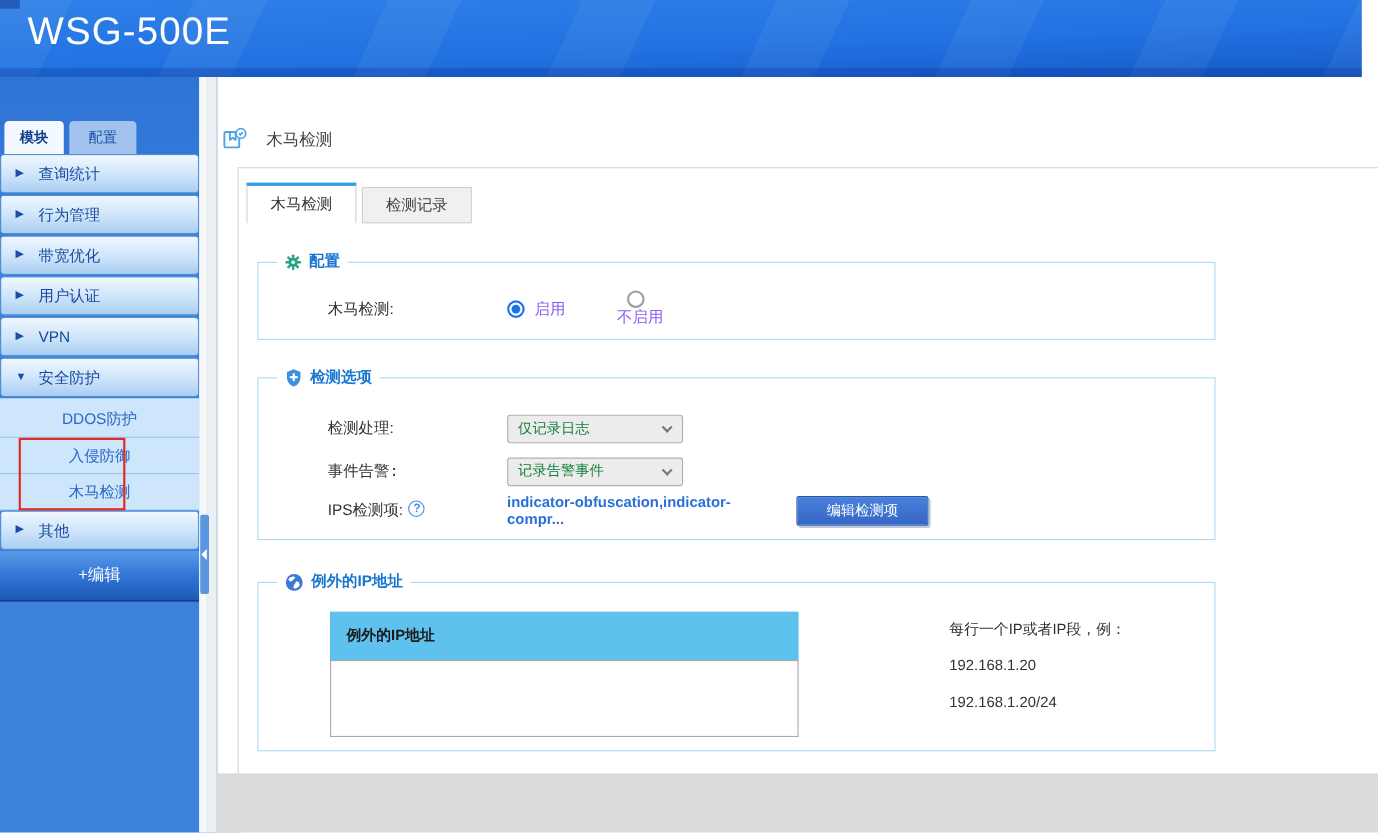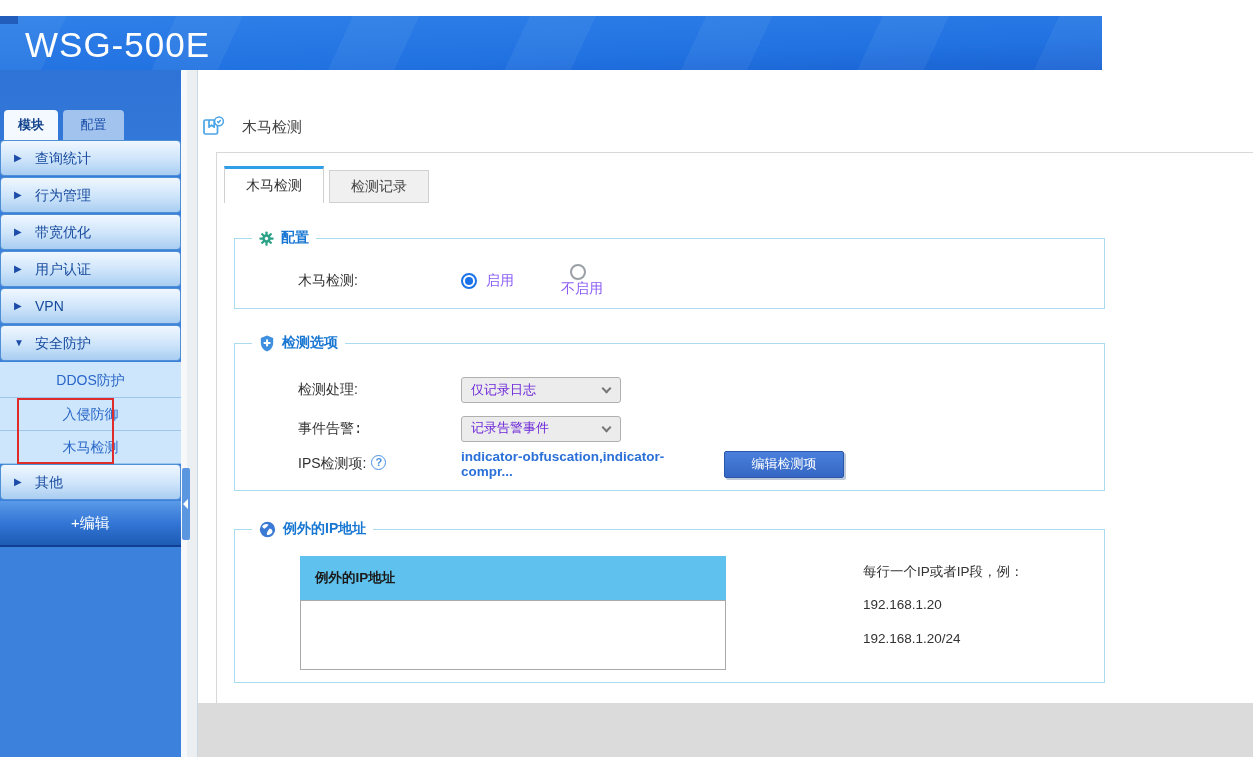--- a/index.html
+++ b/index.html
@@ -1,21 +1,21 @@
 <!DOCTYPE html>
 <html><head>
 <meta charset="utf-8">
 <style>
   * { margin:0; padding:0; box-sizing:border-box; }
   html,body { width:1253px; height:757px; overflow:hidden; background:#fff;
     font-family:"Liberation Sans","DejaVu Sans",sans-serif; }
   .stage { position:relative; width:1253px; height:757px; background:#fff; }
 
   
-  .header { position:absolute; left:0; top:16px; width:1102px; height:70px;
+  .header { position:absolute; left:0; top:0; width:1238px; height:70px;
     background:
       repeating-linear-gradient(115deg, rgba(255,255,255,0.05) 0 60px, rgba(255,255,255,0) 60px 160px),
       linear-gradient(178deg,#2f80e8 0%,#2273e2 55%,#1b64d4 82%,#1359c8 100%); }
   .header::after { content:""; position:absolute; left:0; bottom:0; width:100%; height:8px;
     background:rgba(10,50,140,0.28); }
   .header::before { content:""; position:absolute; left:0; top:0; width:18px; height:8px;
     background:rgba(8,45,130,0.45); }
   .app-title { position:absolute; left:25px; top:9px; color:#fff; font-size:35px;
     font-weight:400; letter-spacing:1px; }
 
@@ -82,21 +82,21 @@
   .radio-item { display:flex; align-items:center; cursor:pointer; }
   .radio { width:16px; height:16px; border-radius:50%; border:2px solid #9aa0a6;
     position:relative; background:#fff; }
   .radio.checked { border-color:#1a73e8; }
   .radio.checked::after { content:""; position:absolute; left:2px; top:2px; width:8px; height:8px;
     border-radius:50%; background:#1a73e8; }
   .radio-label { margin-left:9px; font-size:14px; color:#8b5cf6; }
 
   .select { position:relative; width:160px; height:26px; background:#ececec;
     border:1px solid #b0b0b0; border-radius:3px; line-height:24px; padding-left:9px;
-    font-size:13px; color:#6d28d9; cursor:pointer; }
+    font-size:13px; color:#15803d; cursor:pointer; }
   .select .chev { position:absolute; right:10px; top:7px; width:7px; height:7px;
     border-right:2px solid #777; border-bottom:2px solid #777; transform:rotate(45deg); }
 
   .help-icon { width:15px; height:15px; border-radius:50%; border:1px solid #4a90e2;
     color:#4a90e2; font-size:11px; font-weight:bold; text-align:center; line-height:13px;
     display:inline-block; cursor:pointer; }
   .ips-link { width:245px; font-size:13.5px; font-weight:bold; color:#2a70d8; cursor:pointer; }
   .btn-edit-items { width:120px; height:27px; margin-left:18px; border:1px solid #2a57a8;
     border-radius:2px; background:linear-gradient(180deg,#4a80dc,#3566c4); color:#fff;
     font-size:13px; cursor:pointer; box-shadow:2px 2px 0 rgba(70,100,150,0.35);

